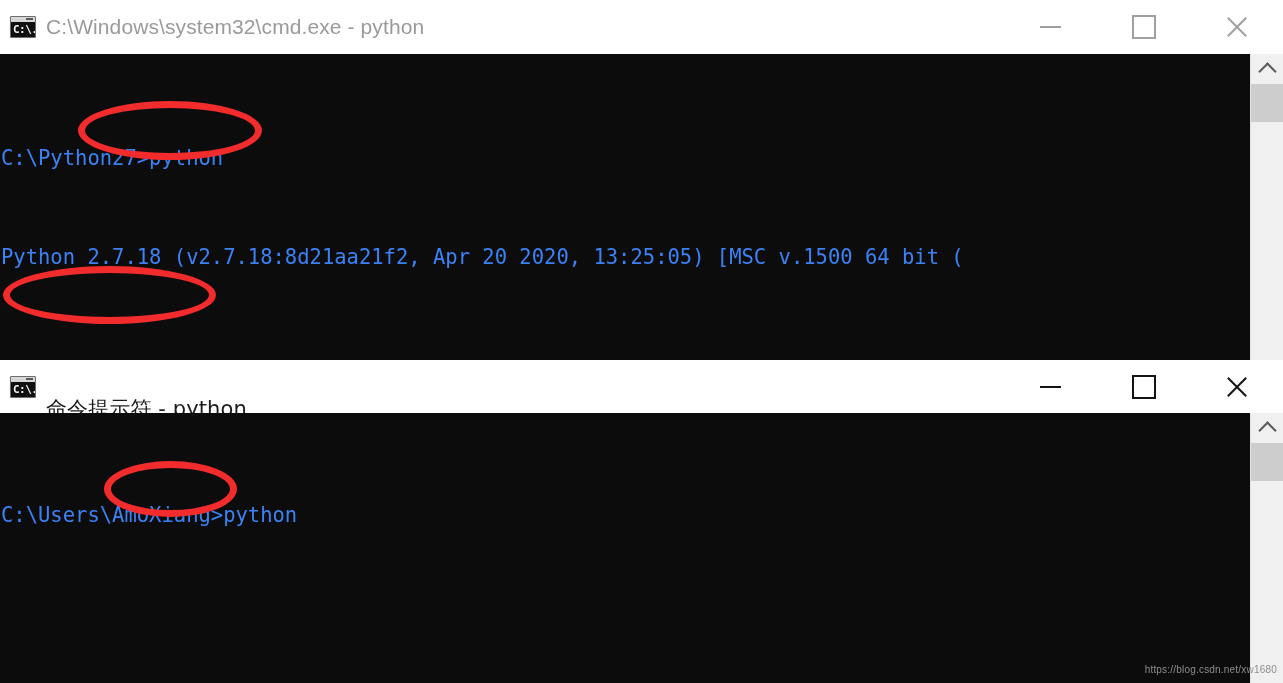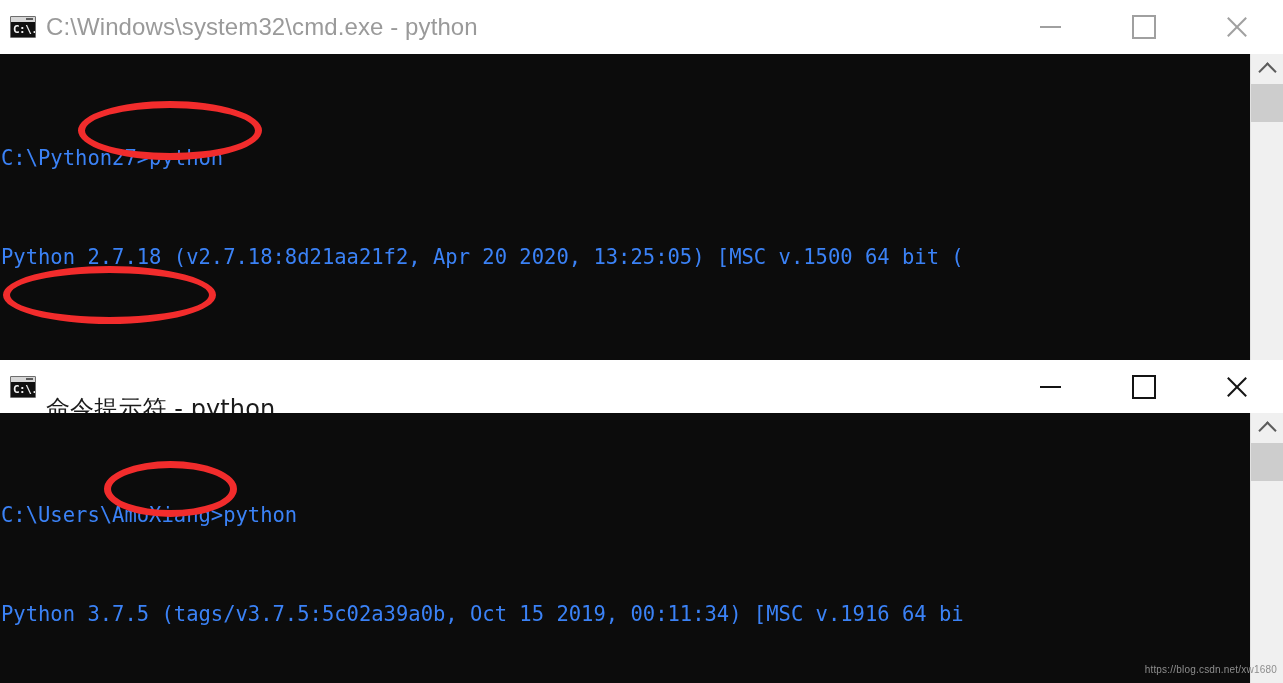--- a/index.html
+++ b/index.html
@@ -69,21 +69,21 @@
     top: 5px;
     font-family: "DejaVu Sans Mono", monospace;
     font-size: 11px;
     line-height: 15px;
     color: #f2f2f2;
     font-weight: bold;
     letter-spacing: -0.5px;
   }
 
   .title-text {
-    font-size: 24px;
+    font-size: 21px;
     letter-spacing: 0.1px;
     white-space: nowrap;
     user-select: none;
   }
   .title-inactive .title-text { color: #9a9a9a; }
   .title-active   .title-text { color: #1b1b1b; margin-top: 43px; }
 
   .title-cn {
     font-family: "DejaVu Sans", sans-serif;
   }
@@ -298,21 +298,20 @@
       </button>
       <button class="cap-btn cap-close" title="Close">
         <span class="cap-glyph"></span>
       </button>
     </div>
   </div>
 
   <div class="console">
     <div class="console-text">
       <div class="console-line">C:\Users\AmoXiang&gt;python</div>
-      <div class="console-line">Python 3.7.5 (tags/v3.7.5:5c02a39a0b, Oct 15 2019, 00:11:34) [MSC v.1916 64 bi</div>
       
       
       
       
       
     </div>
 
     <div class="annot-ellipse" style="left:104px; top:48px; width:133px; height:56px;"></div>
 
     <div class="scrollbar">

